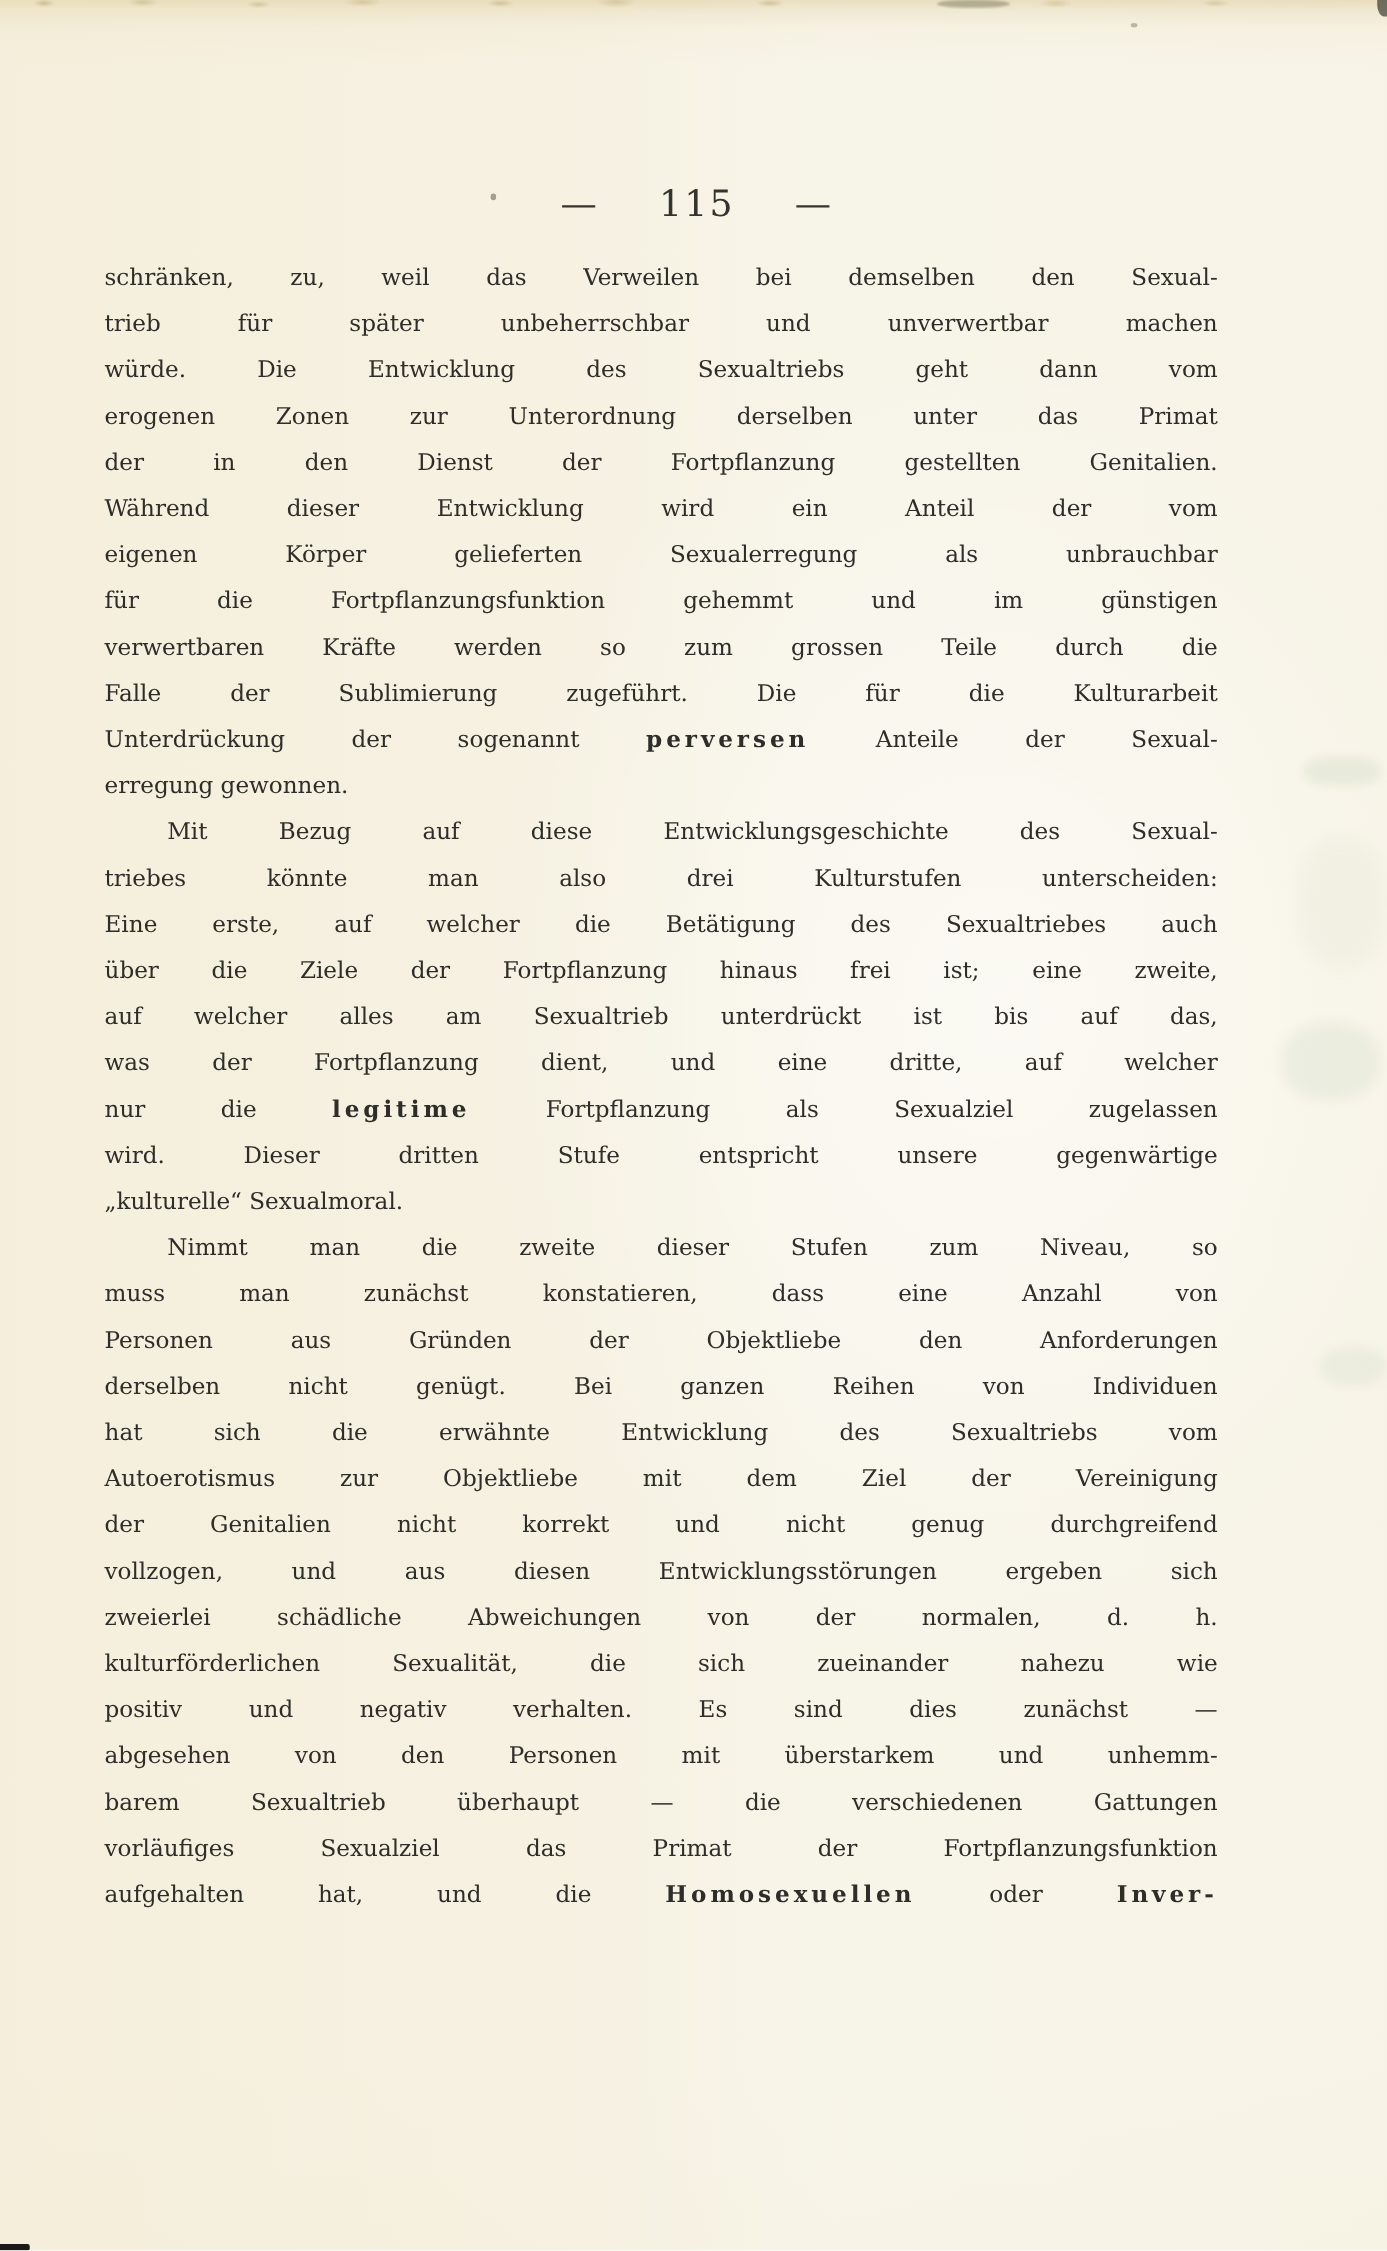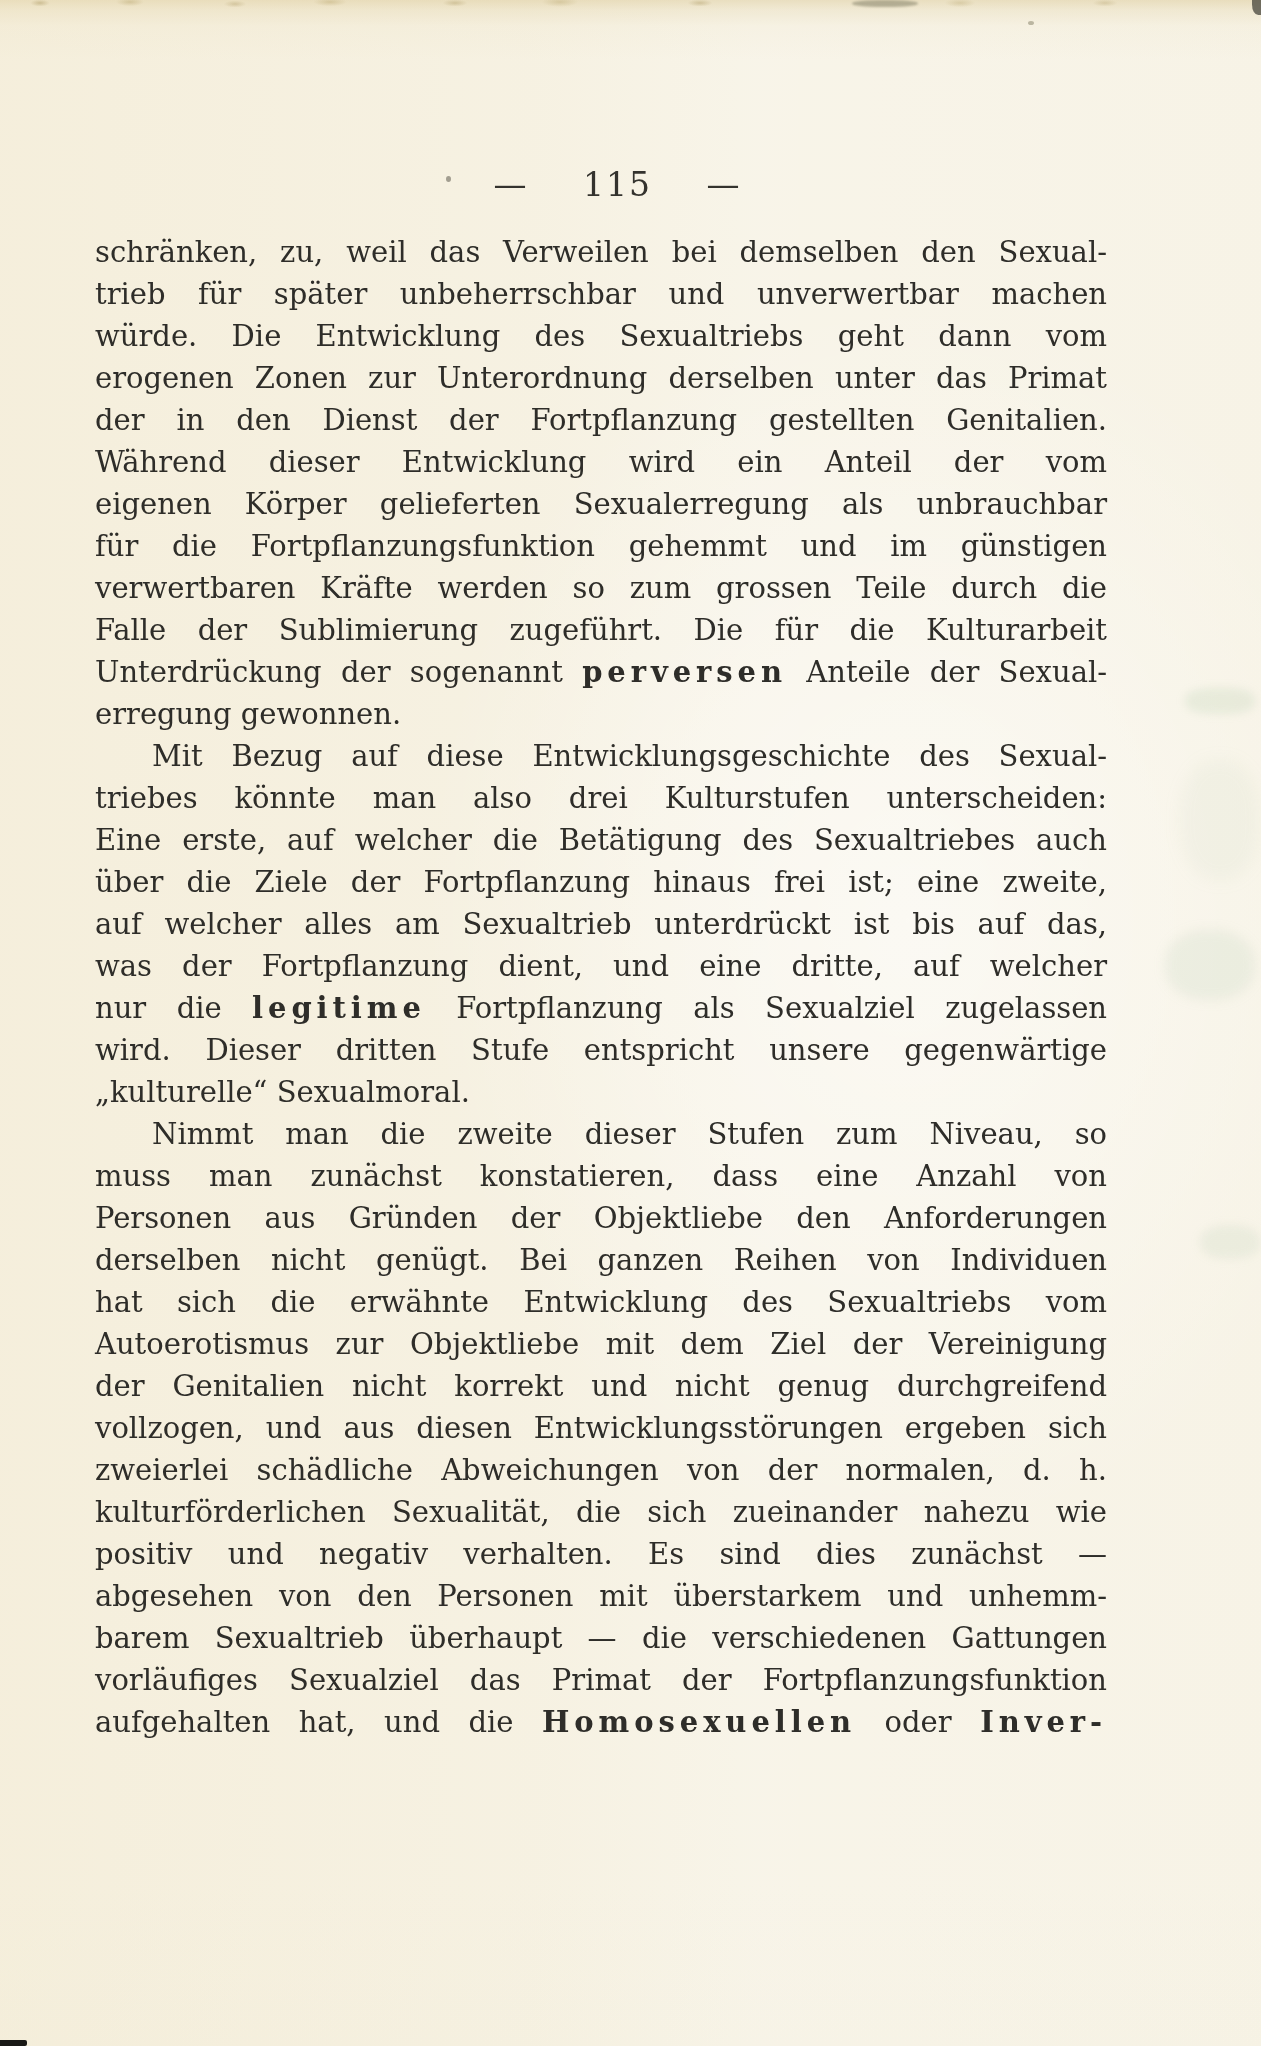--- a/index.html
+++ b/index.html
@@ -30,24 +30,25 @@
       radial-gradient(18px 5px at 700px 3px, rgba(168,148,92,0.40), rgba(168,148,92,0) 70%),
       radial-gradient(22px 6px at 960px 3px, rgba(178,158,100,0.32), rgba(178,158,100,0) 70%),
       radial-gradient(18px 5px at 1105px 3px, rgba(168,148,92,0.30), rgba(168,148,92,0) 70%);
   }
   .page-number {
     position: absolute; left: 0; top: 165px; width: 1235px;
     text-align: center;
     font-size: 33px; color: #34332e;
     letter-spacing: 2px;
     word-spacing: 42px;
+    padding-left: 16px;
   }
   .text-block {
     position: absolute; left: 95px; top: 231px; width: 1012px;
-    font-size: 29px; line-height: 42px;
+    font-size: 21px; line-height: 42px;
     color: #2e2d29;
     text-rendering: optimizeLegibility;
   }
   .line {
     text-align: justify;
     text-align-last: justify;
     white-space: normal;
     height: 42px;
   }
   .line.pend { text-align-last: left; }

